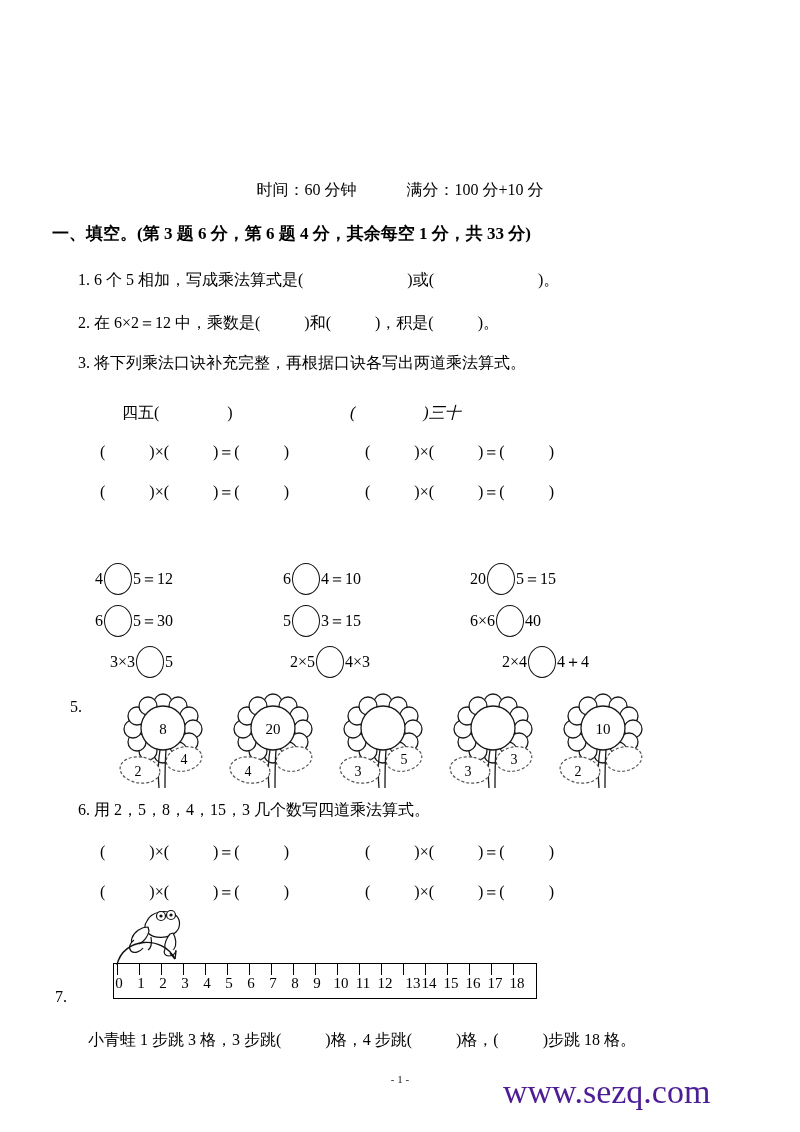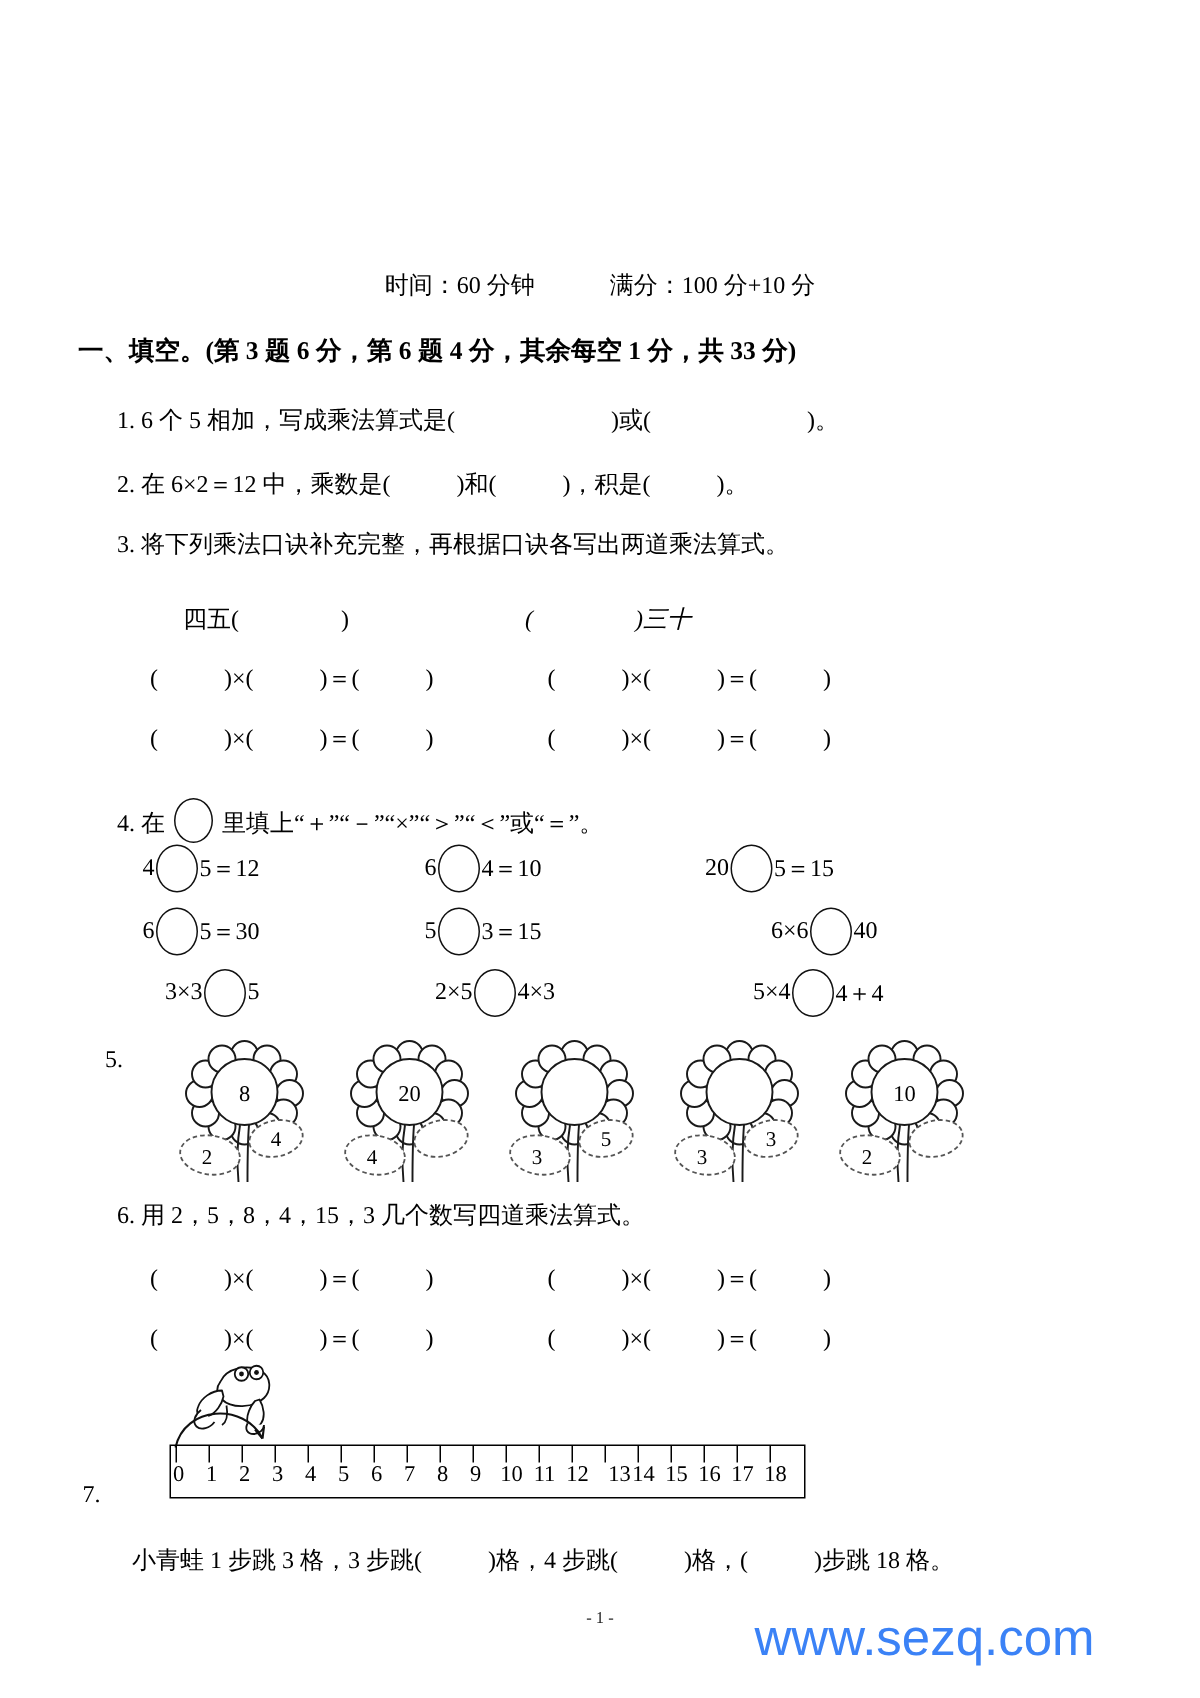--- a/index.html
+++ b/index.html
@@ -68,22 +68,22 @@
     transform:translateX(-50%);font-family:"Liberation Serif",serif;
   }
 
   
   .page-no{
     position:absolute;left:0;right:0;top:1073px;text-align:center;
     font-size:11px;color:#222;
   }
   .watermark{
     position:absolute;left:503px;top:1073px;
-    font-family:Liberation Sans, sans-serif;
-    font-size:34px;color:#3b82f6;letter-spacing:0px;white-space:nowrap;
+    font-family:Liberation Serif, serif;
+    font-size:34px;color:#4c1d95;letter-spacing:0px;white-space:nowrap;
   }
 </style>
 </head>
 <body>
 
 <div class="page">
 
   <div class="doc-meta">
     <span>时间：60 分钟</span>
     <span class="gap"></span>
@@ -158,26 +158,20 @@
   <div class="q" style="left:365px;top:482px;">
     <span>(</span>
     <span class="sp-md"></span>
     <span>)×(</span>
     <span class="sp-md"></span>
     <span>)＝(</span>
     <span class="sp-md"></span>
     <span>)</span>
   </div>
 
-  <div class="q" style="left:78px;top:532px;">
-    <span class="qnum">4.</span>
-    <span>在</span>
-    <span class="circ-inline"></span>
-    <span>里填上“＋”“－”“×”“＞”“＜”或“＝”。</span>
-  </div>
 
   <div class="eq" style="left:95px;top:563px;">
     <span>4</span>
     <span class="circ"></span>
     <span>5＝12</span>
   </div>
   <div class="eq" style="left:283px;top:563px;">
     <span>6</span>
     <span class="circ"></span>
     <span>4＝10</span>
@@ -191,38 +185,38 @@
   <div class="eq" style="left:95px;top:605px;">
     <span>6</span>
     <span class="circ"></span>
     <span>5＝30</span>
   </div>
   <div class="eq" style="left:283px;top:605px;">
     <span>5</span>
     <span class="circ"></span>
     <span>3＝15</span>
   </div>
-  <div class="eq" style="left:470px;top:605px;margin-left:44px;">
+  <div class="eq" style="left:470px;top:605px;">
     <span>6×6</span>
     <span class="circ"></span>
     <span>40</span>
   </div>
 
   <div class="eq" style="left:110px;top:646px;">
     <span>3×3</span>
     <span class="circ"></span>
     <span>5</span>
   </div>
   <div class="eq" style="left:290px;top:646px;">
     <span>2×5</span>
     <span class="circ"></span>
     <span>4×3</span>
   </div>
   <div class="eq" style="left:502px;top:646px;">
-    <span>5×4</span>
+    <span>2×4</span>
     <span class="circ"></span>
     <span>4＋4</span>
   </div>
 
   <div class="q" style="left:70px;top:698px;">
     <span>5.</span>
   </div>
 
   <div class="flower-row">
 

